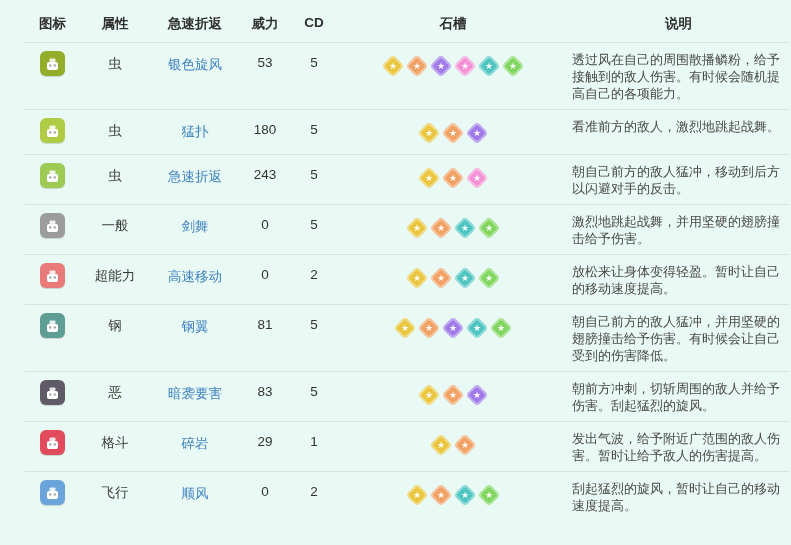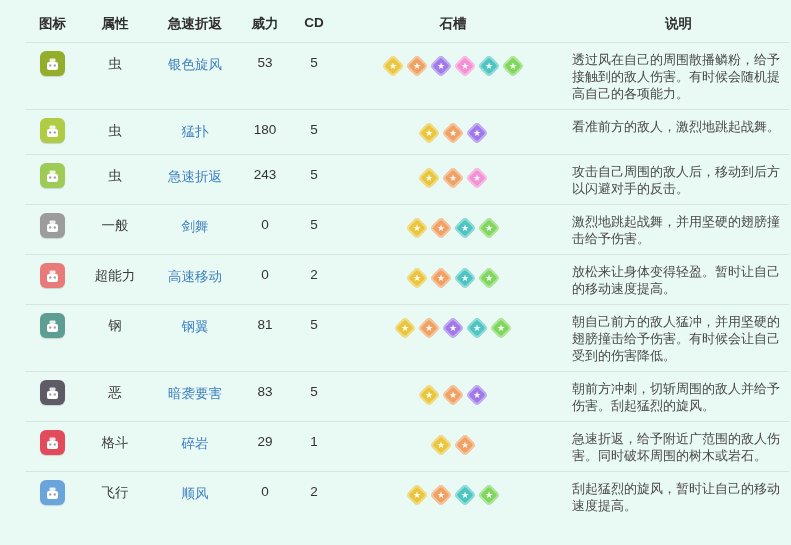--- a/index.html
+++ b/index.html
@@ -223,21 +223,21 @@
                 <span class="glyph">★</span>
               </span>
               <span class="stone" style="background: rgb(240, 161, 99);">
                 <span class="glyph">★</span>
               </span>
               <span class="stone" style="background: rgb(244, 145, 212);">
                 <span class="glyph">★</span>
               </span>
             </span>
     </td>
-    <td class="cell-desc">攻击自己周围的敌人后，移动到后方以闪避对手的反击。</td>
+    <td class="cell-desc">朝自己前方的敌人猛冲，移动到后方以闪避对手的反击。</td>
   </tr>
 
   <tr>
     <td class="cell-icon">
       <span class="move-icon" style="background: rgb(156, 156, 156);"><svg viewBox="0 0 17 17" width="17" height="17">
                 <g fill="#ffffff">
                   <rect x="3" y="7" width="11" height="8" rx="2"></rect>
                   <rect x="5.5" y="3.5" width="6" height="3.5" rx="1" opacity="0.85"></rect>
                 </g>
                 <circle cx="6.2" cy="10.5" r="1.2" fill="rgba(0,0,0,0.35)"></circle>
@@ -397,21 +397,21 @@
     <td class="cell-stones">
       <span class="stones-wrap">
               <span class="stone" style="background: rgb(234, 198, 62);">
                 <span class="glyph">★</span>
               </span>
               <span class="stone" style="background: rgb(240, 161, 99);">
                 <span class="glyph">★</span>
               </span>
             </span>
     </td>
-    <td class="cell-desc">急速折返，给予附近广范围的敌人伤害。同时破坏周围的树木或岩石。</td>
+    <td class="cell-desc">发出气波，给予附近广范围的敌人伤害。暂时让给予敌人的伤害提高。</td>
   </tr>
 
   <tr>
     <td class="cell-icon">
       <span class="move-icon" style="background: rgb(106, 164, 218);"><svg viewBox="0 0 17 17" width="17" height="17">
                 <g fill="#ffffff">
                   <rect x="3" y="7" width="11" height="8" rx="2"></rect>
                   <rect x="5.5" y="3.5" width="6" height="3.5" rx="1" opacity="0.85"></rect>
                 </g>
                 <circle cx="6.2" cy="10.5" r="1.2" fill="rgba(0,0,0,0.35)"></circle>

